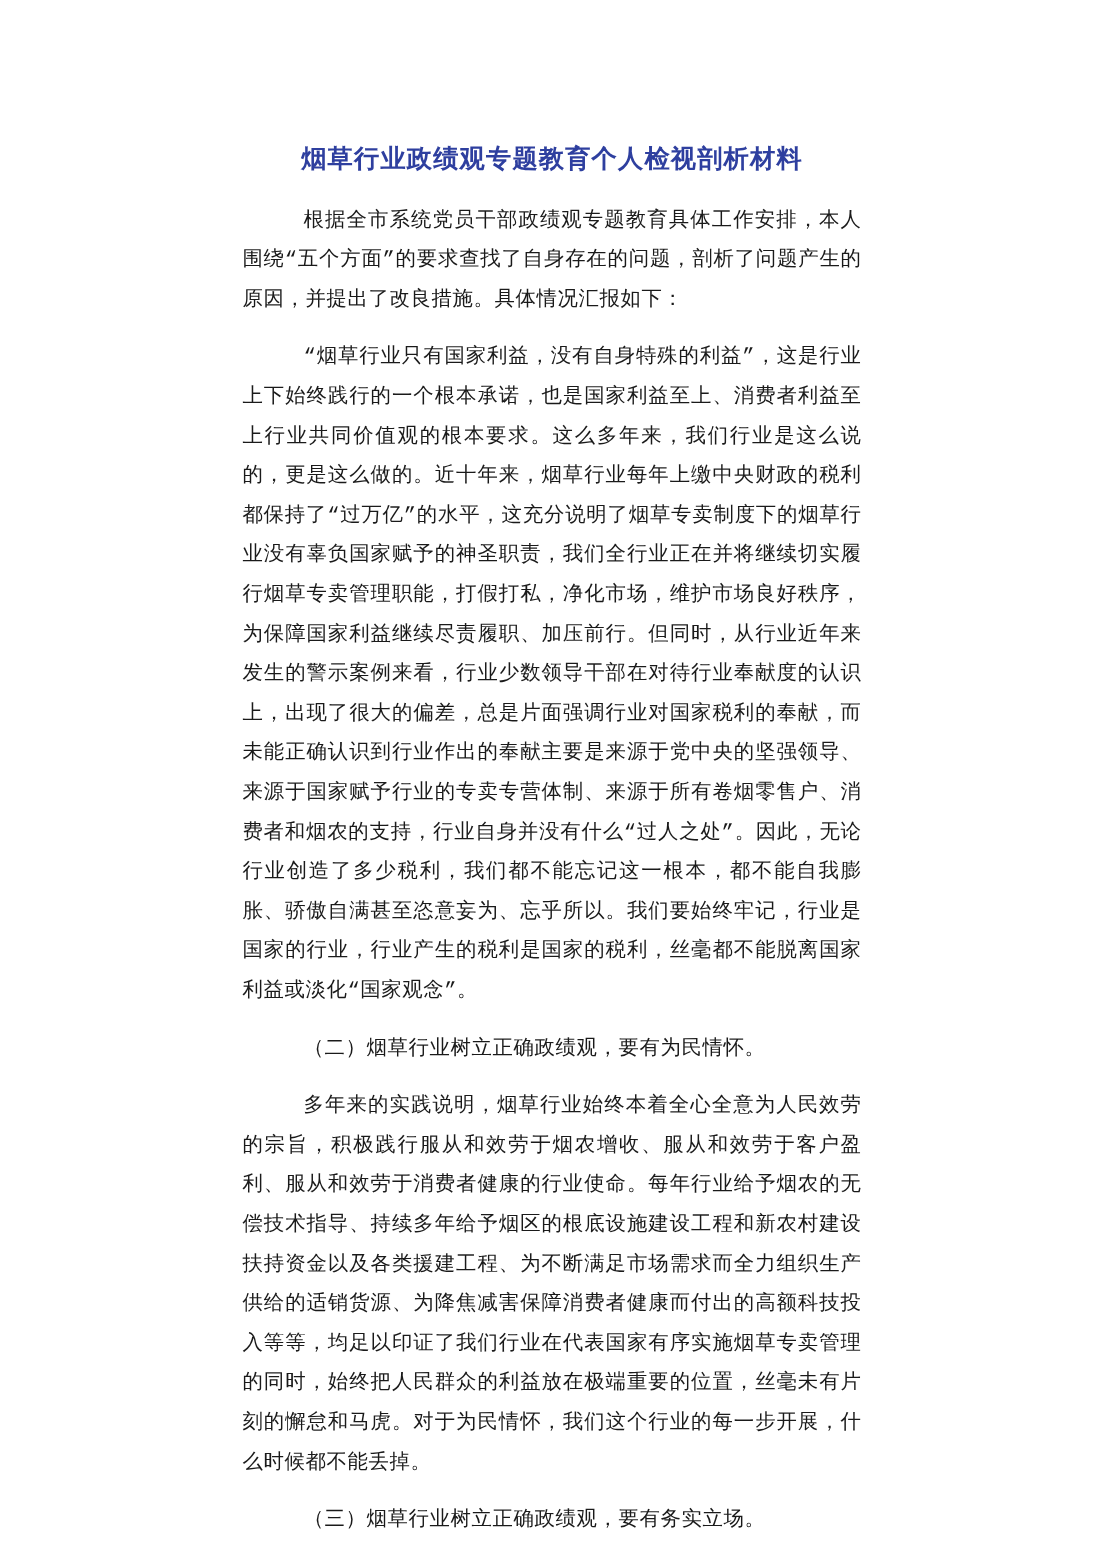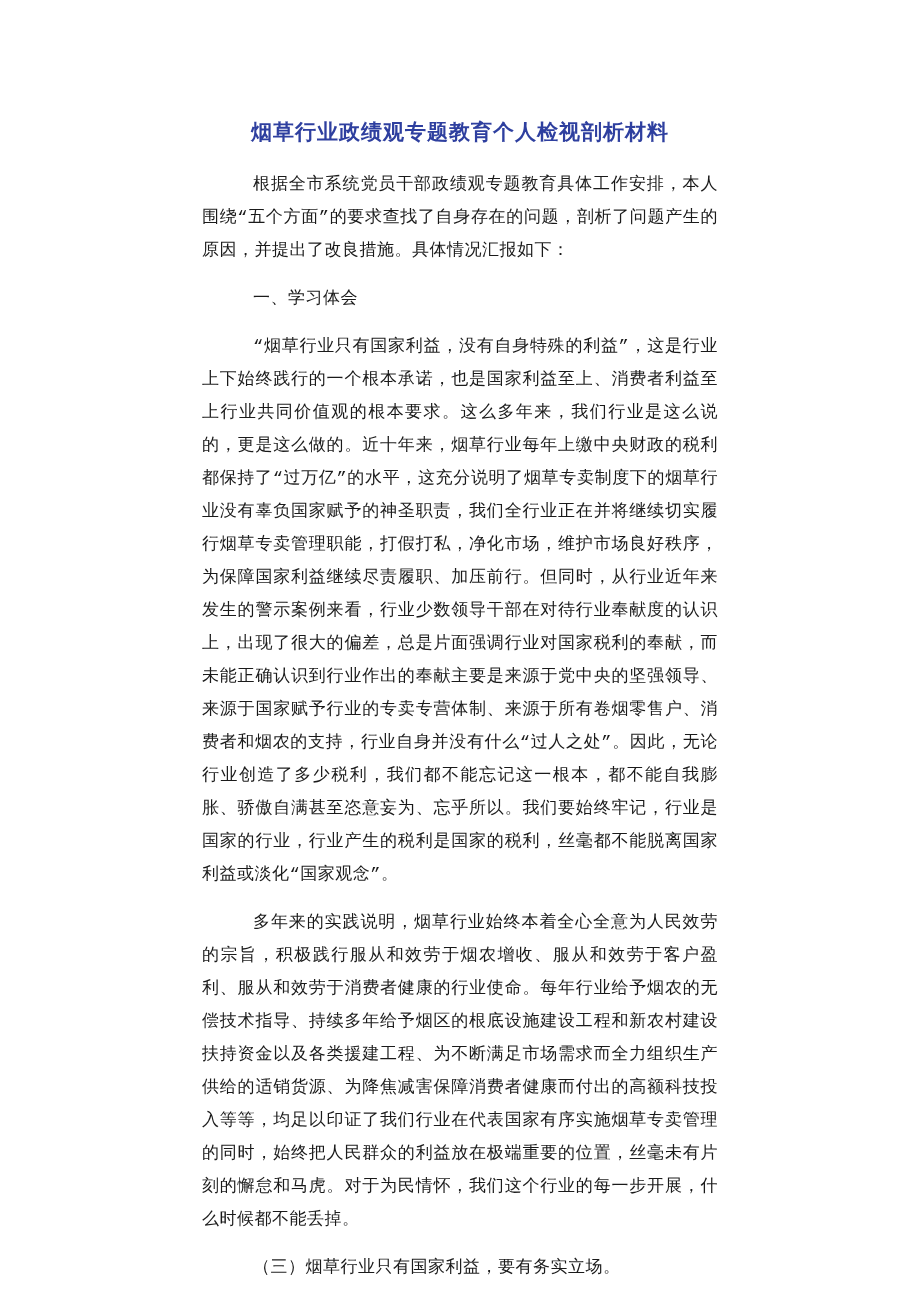--- a/index.html
+++ b/index.html
@@ -40,22 +40,22 @@
   }
 </style>
 </head>
 <body>
 
 <div class="page">
   <h1 class="doc-title">烟草行业政绩观专题教育个人检视剖析材料</h1>
 
   <p class="para">根据全市系统党员干部政绩观专题教育具体工作安排，本人围绕“五个方面”的要求查找了自身存在的问题，剖析了问题产生的原因，并提出了改良措施。具体情况汇报如下：</p>
 
-  <p class="para">一、学习体会</p>
 
 
   <p class="para">“烟草行业只有国家利益，没有自身特殊的利益”，这是行业上下始终践行的一个根本承诺，也是国家利益至上、消费者利益至上行业共同价值观的根本要求。这么多年来，我们行业是这么说的，更是这么做的。近十年来，烟草行业每年上缴中央财政的税利都保持了“过万亿”的水平，这充分说明了烟草专卖制度下的烟草行业没有辜负国家赋予的神圣职责，我们全行业正在并将继续切实履行烟草专卖管理职能，打假打私，净化市场，维护市场良好秩序，为保障国家利益继续尽责履职、加压前行。但同时，从行业近年来发生的警示案例来看，行业少数领导干部在对待行业奉献度的认识上，出现了很大的偏差，总是片面强调行业对国家税利的奉献，而未能正确认识到行业作出的奉献主要是来源于党中央的坚强领导、来源于国家赋予行业的专卖专营体制、来源于所有卷烟零售户、消费者和烟农的支持，行业自身并没有什么“过人之处”。因此，无论行业创造了多少税利，我们都不能忘记这一根本，都不能自我膨胀、骄傲自满甚至恣意妄为、忘乎所以。我们要始终牢记，行业是国家的行业，行业产生的税利是国家的税利，丝毫都不能脱离国家利益或淡化“国家观念”。</p>
 
+  <p class="para">（二）烟草行业树立正确政绩观，要有为民情怀。</p>
 
   <p class="para">多年来的实践说明，烟草行业始终本着全心全意为人民效劳的宗旨，积极践行服从和效劳于烟农增收、服从和效劳于客户盈利、服从和效劳于消费者健康的行业使命。每年行业给予烟农的无偿技术指导、持续多年给予烟区的根底设施建设工程和新农村建设扶持资金以及各类援建工程、为不断满足市场需求而全力组织生产供给的适销货源、为降焦减害保障消费者健康而付出的高额科技投入等等，均足以印证了我们行业在代表国家有序实施烟草专卖管理的同时，始终把人民群众的利益放在极端重要的位置，丝毫未有片刻的懈怠和马虎。对于为民情怀，我们这个行业的每一步开展，什么时候都不能丢掉。</p>
 
-  <p class="para">（三）烟草行业只有国家利益，要有务实立场。</p>
+  <p class="para">（三）烟草行业树立正确政绩观，要有务实立场。</p>
 </div>
 
 </body></html>

